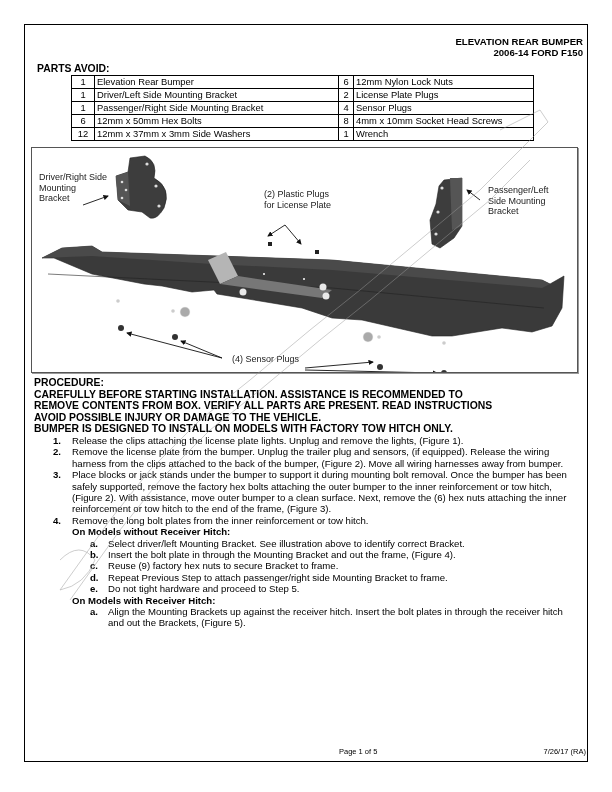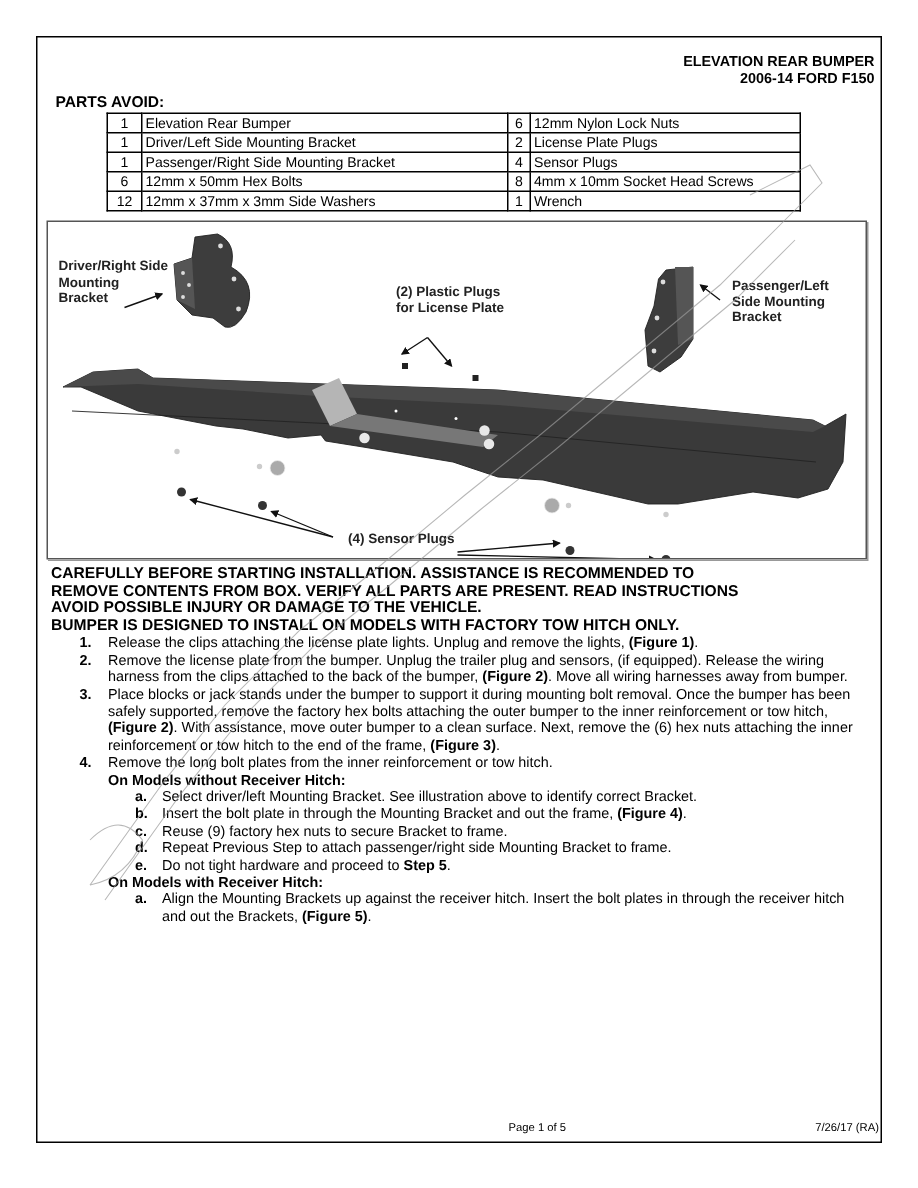--- a/index.html
+++ b/index.html
@@ -8,23 +8,23 @@
   .hdr { position:absolute; right:29px; top:36px; text-align:right; font-weight:bold; font-size:9.6px; line-height:11px; }
   .parts-title { position:absolute; left:37px; top:63px; font-weight:bold; font-size:10.4px; }
   table.parts { position:absolute; left:71px; top:75px; border-collapse:collapse; font-size:9.4px; }
   table.parts td { border:1px solid #000; height:12px; padding:0 2px; line-height:12px; white-space:nowrap; }
   td.qty { width:22px; text-align:center; padding:0 !important; }
   td.desc1 { width:239px; }
   td.qty2 { width:14px; text-align:center; padding:0 !important; }
   td.desc2 { width:175px; }
   .figure { position:absolute; left:31px; top:147px; width:547px; height:226px; border:1px solid #555; box-sizing:border-box; box-shadow:1px 1px 0 #999; overflow:hidden; }
   .figure svg { position:absolute; left:0; top:0; }
-  .flabel { position:absolute; font-weight:bold; font-size:9px; line-height:10.5px; color:#222; }
+  .flabel { position:absolute; font-weight:normal; font-size:9px; line-height:10.5px; color:#222; }
   .proc { position:absolute; left:34px; top:377px; width:550px; font-size:9.6px; line-height:11.4px; }
-  .bold { font-weight:bold; }
+  .bold { font-weight:normal; }
   .proc .big { font-weight:bold; font-size:10.4px; line-height:11.6px; }
   .step { position:relative; padding-left:38px; }
   .step .num { position:absolute; left:19px; font-weight:bold; }
   .sub { position:relative; padding-left:74px; }
   .sub .num { position:absolute; left:56px; font-weight:bold; }
   .subhead { padding-left:38px; font-weight:bold; }
   .footer-page { position:absolute; left:339px; top:747px; font-size:7.5px; }
   .footer-date { position:absolute; right:26px; top:747px; font-size:7.5px; }
   .watermark { position:absolute; left:0; top:0; pointer-events:none; }
 </style>
@@ -149,20 +149,21 @@
   </div>
   <div class="flabel" style="left:456px; top:37px;">
     <div>Passenger/Left</div>
     <div>Side Mounting</div>
     <div>Bracket</div>
   </div>
   <div class="flabel" style="left:200px; top:206px;">(4) Sensor Plugs</div>
 </div>
 
 <div class="proc">
+  <div class="big">PROCEDURE:</div>
   <div class="big">CAREFULLY BEFORE STARTING INSTALLATION. ASSISTANCE IS RECOMMENDED TO</div>
   <div class="big">REMOVE CONTENTS FROM BOX. VERIFY ALL PARTS ARE PRESENT. READ INSTRUCTIONS</div>
   <div class="big">AVOID POSSIBLE INJURY OR DAMAGE TO THE VEHICLE.</div>
   <div class="big">BUMPER IS DESIGNED TO INSTALL ON MODELS WITH FACTORY TOW HITCH ONLY.</div>
 
   <div class="step">
     <span class="num">1.</span>
     <span>Release the clips attaching the license plate lights. Unplug and remove the lights, </span><span class="bold">(Figure 1)</span><span>.</span>
   </div>
   <div class="step" style="width:510px;">

